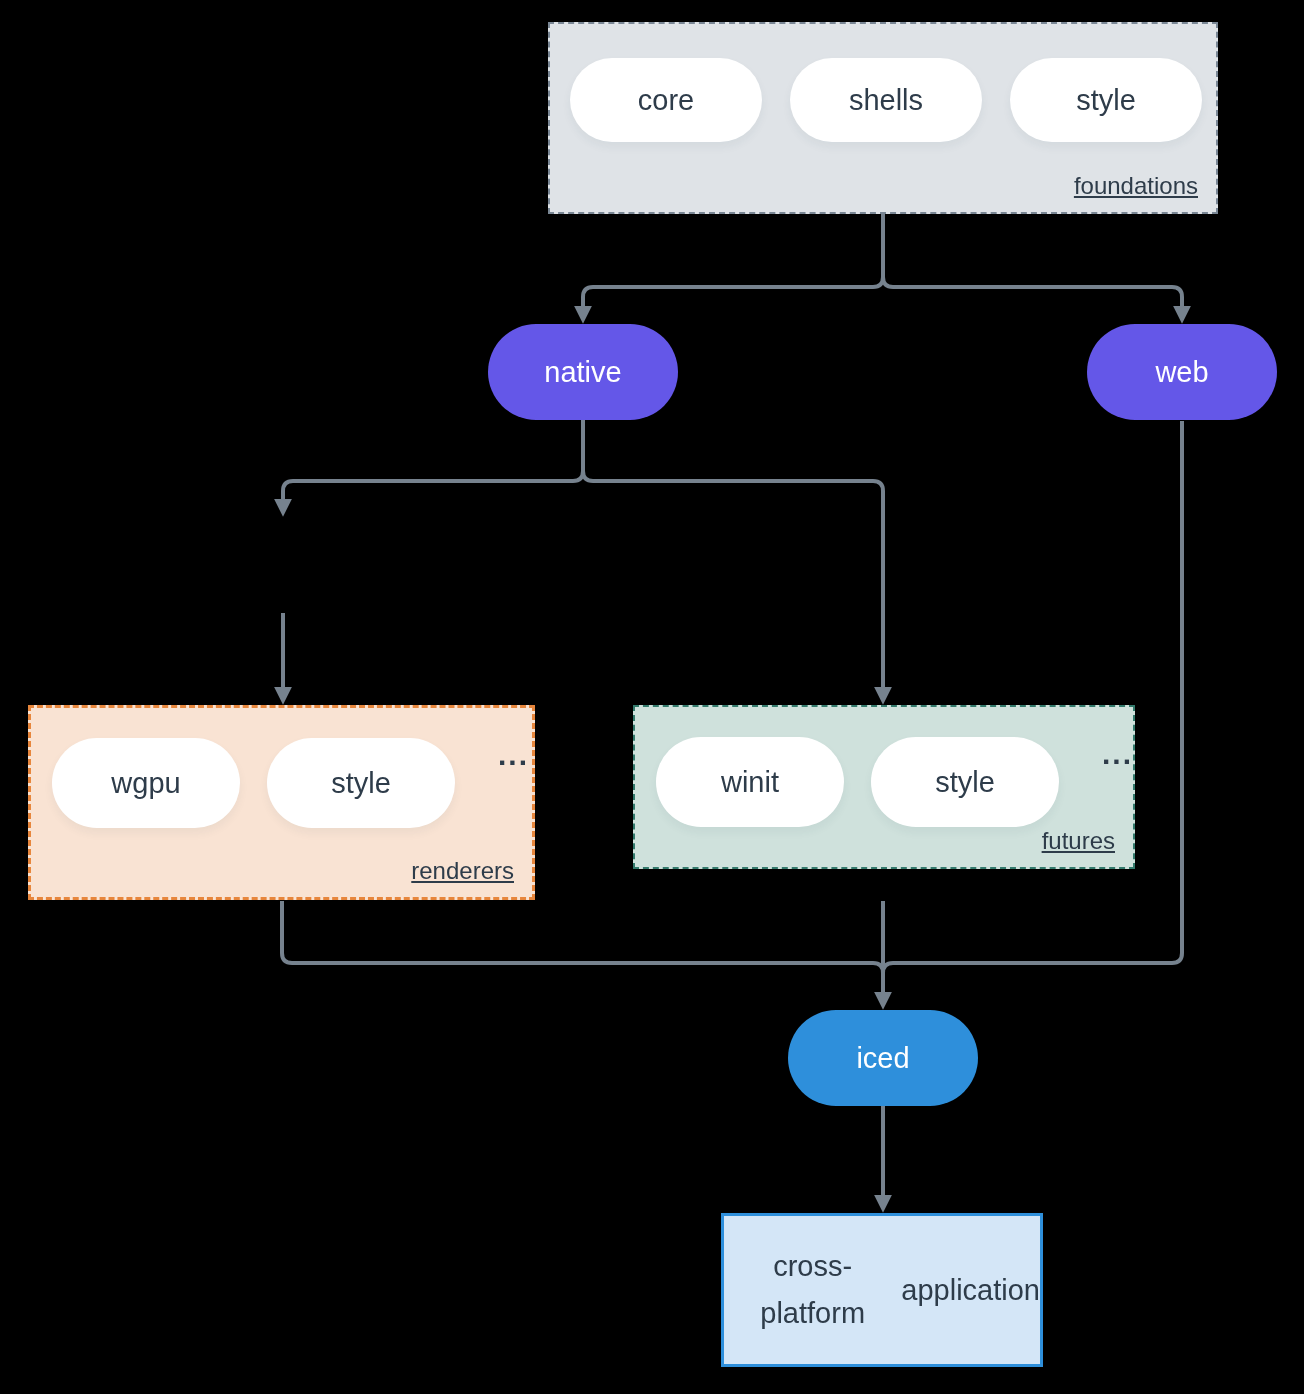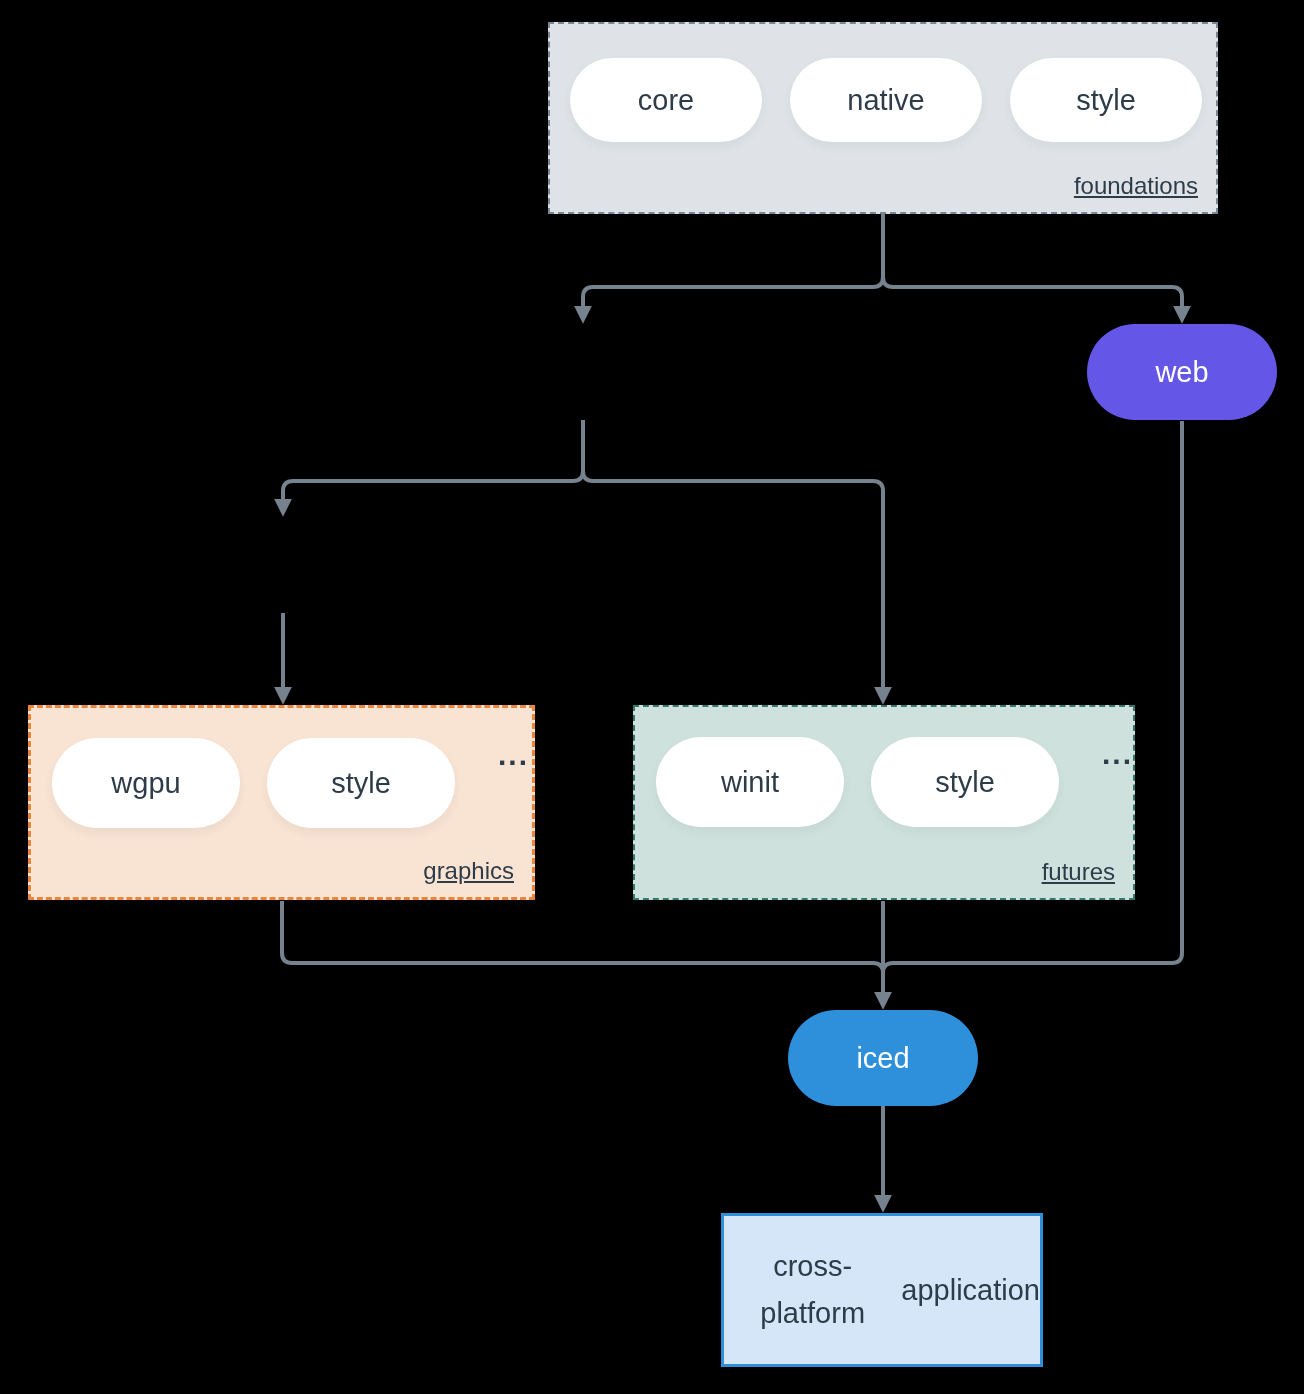--- a/index.html
+++ b/index.html
@@ -34,21 +34,21 @@
     left: 548px; top: 22px; width: 670px; height: 192px;
     background: var(--foundations-fill);
     border: 2px dashed var(--foundations-border);
   }
   .group-box.renderers {
     left: 28px; top: 705px; width: 507px; height: 195px;
     background: var(--renderers-fill);
     border: 3px dashed var(--renderers-border);
   }
   .group-box.shells {
-    left: 633px; top: 705px; width: 502px; height: 195px;
+    left: 633px; top: 705px; width: 502px; height: 164px;
     background: var(--shells-fill);
     border: 2px dashed var(--shells-border);
   }
   .pill-row {
     position: absolute;
     left: 0; top: 0; right: 0;
     display: flex;
     align-items: flex-start;
   }
   .foundations .pill-row { padding: 34px 0 0 20px; gap: 28px; }
@@ -131,36 +131,37 @@
     <path class="edge" d="M283,613 V694" marker-end="url(#arrow)"></path>
     <path class="edge" d="M282,901 V953 Q282,963 292,963 H873 Q883,963 883,973"></path>
     <path class="edge" d="M1182,421 V953 Q1182,963 1172,963 H893 Q883,963 883,973"></path>
     <path class="edge" d="M883,901 V999" marker-end="url(#arrow)"></path>
     <path class="edge" d="M883,1106 V1202" marker-end="url(#arrow)"></path>
   </svg>
 
   <div class="group-box foundations">
     <div class="pill-row">
       <div class="pill">core</div>
-      <div class="pill">native</div>
+      <div class="pill">shells</div>
       <div class="pill">style</div>
     </div>
     <div class="group-label">foundations</div>
   </div>
 
+  <div class="node-pill native">native</div>
   <div class="node-pill web">web</div>
 
 
   <div class="group-box renderers">
     <div class="pill-row">
       <div class="pill">wgpu</div>
       <div class="pill">style</div>
       <div class="ellipsis">...</div>
     </div>
-    <div class="group-label">graphics</div>
+    <div class="group-label">renderers</div>
   </div>
 
   <div class="group-box shells">
     <div class="pill-row">
       <div class="pill">winit</div>
       <div class="pill">style</div>
       <div class="ellipsis">...</div>
     </div>
     <div class="group-label">futures</div>
   </div>

